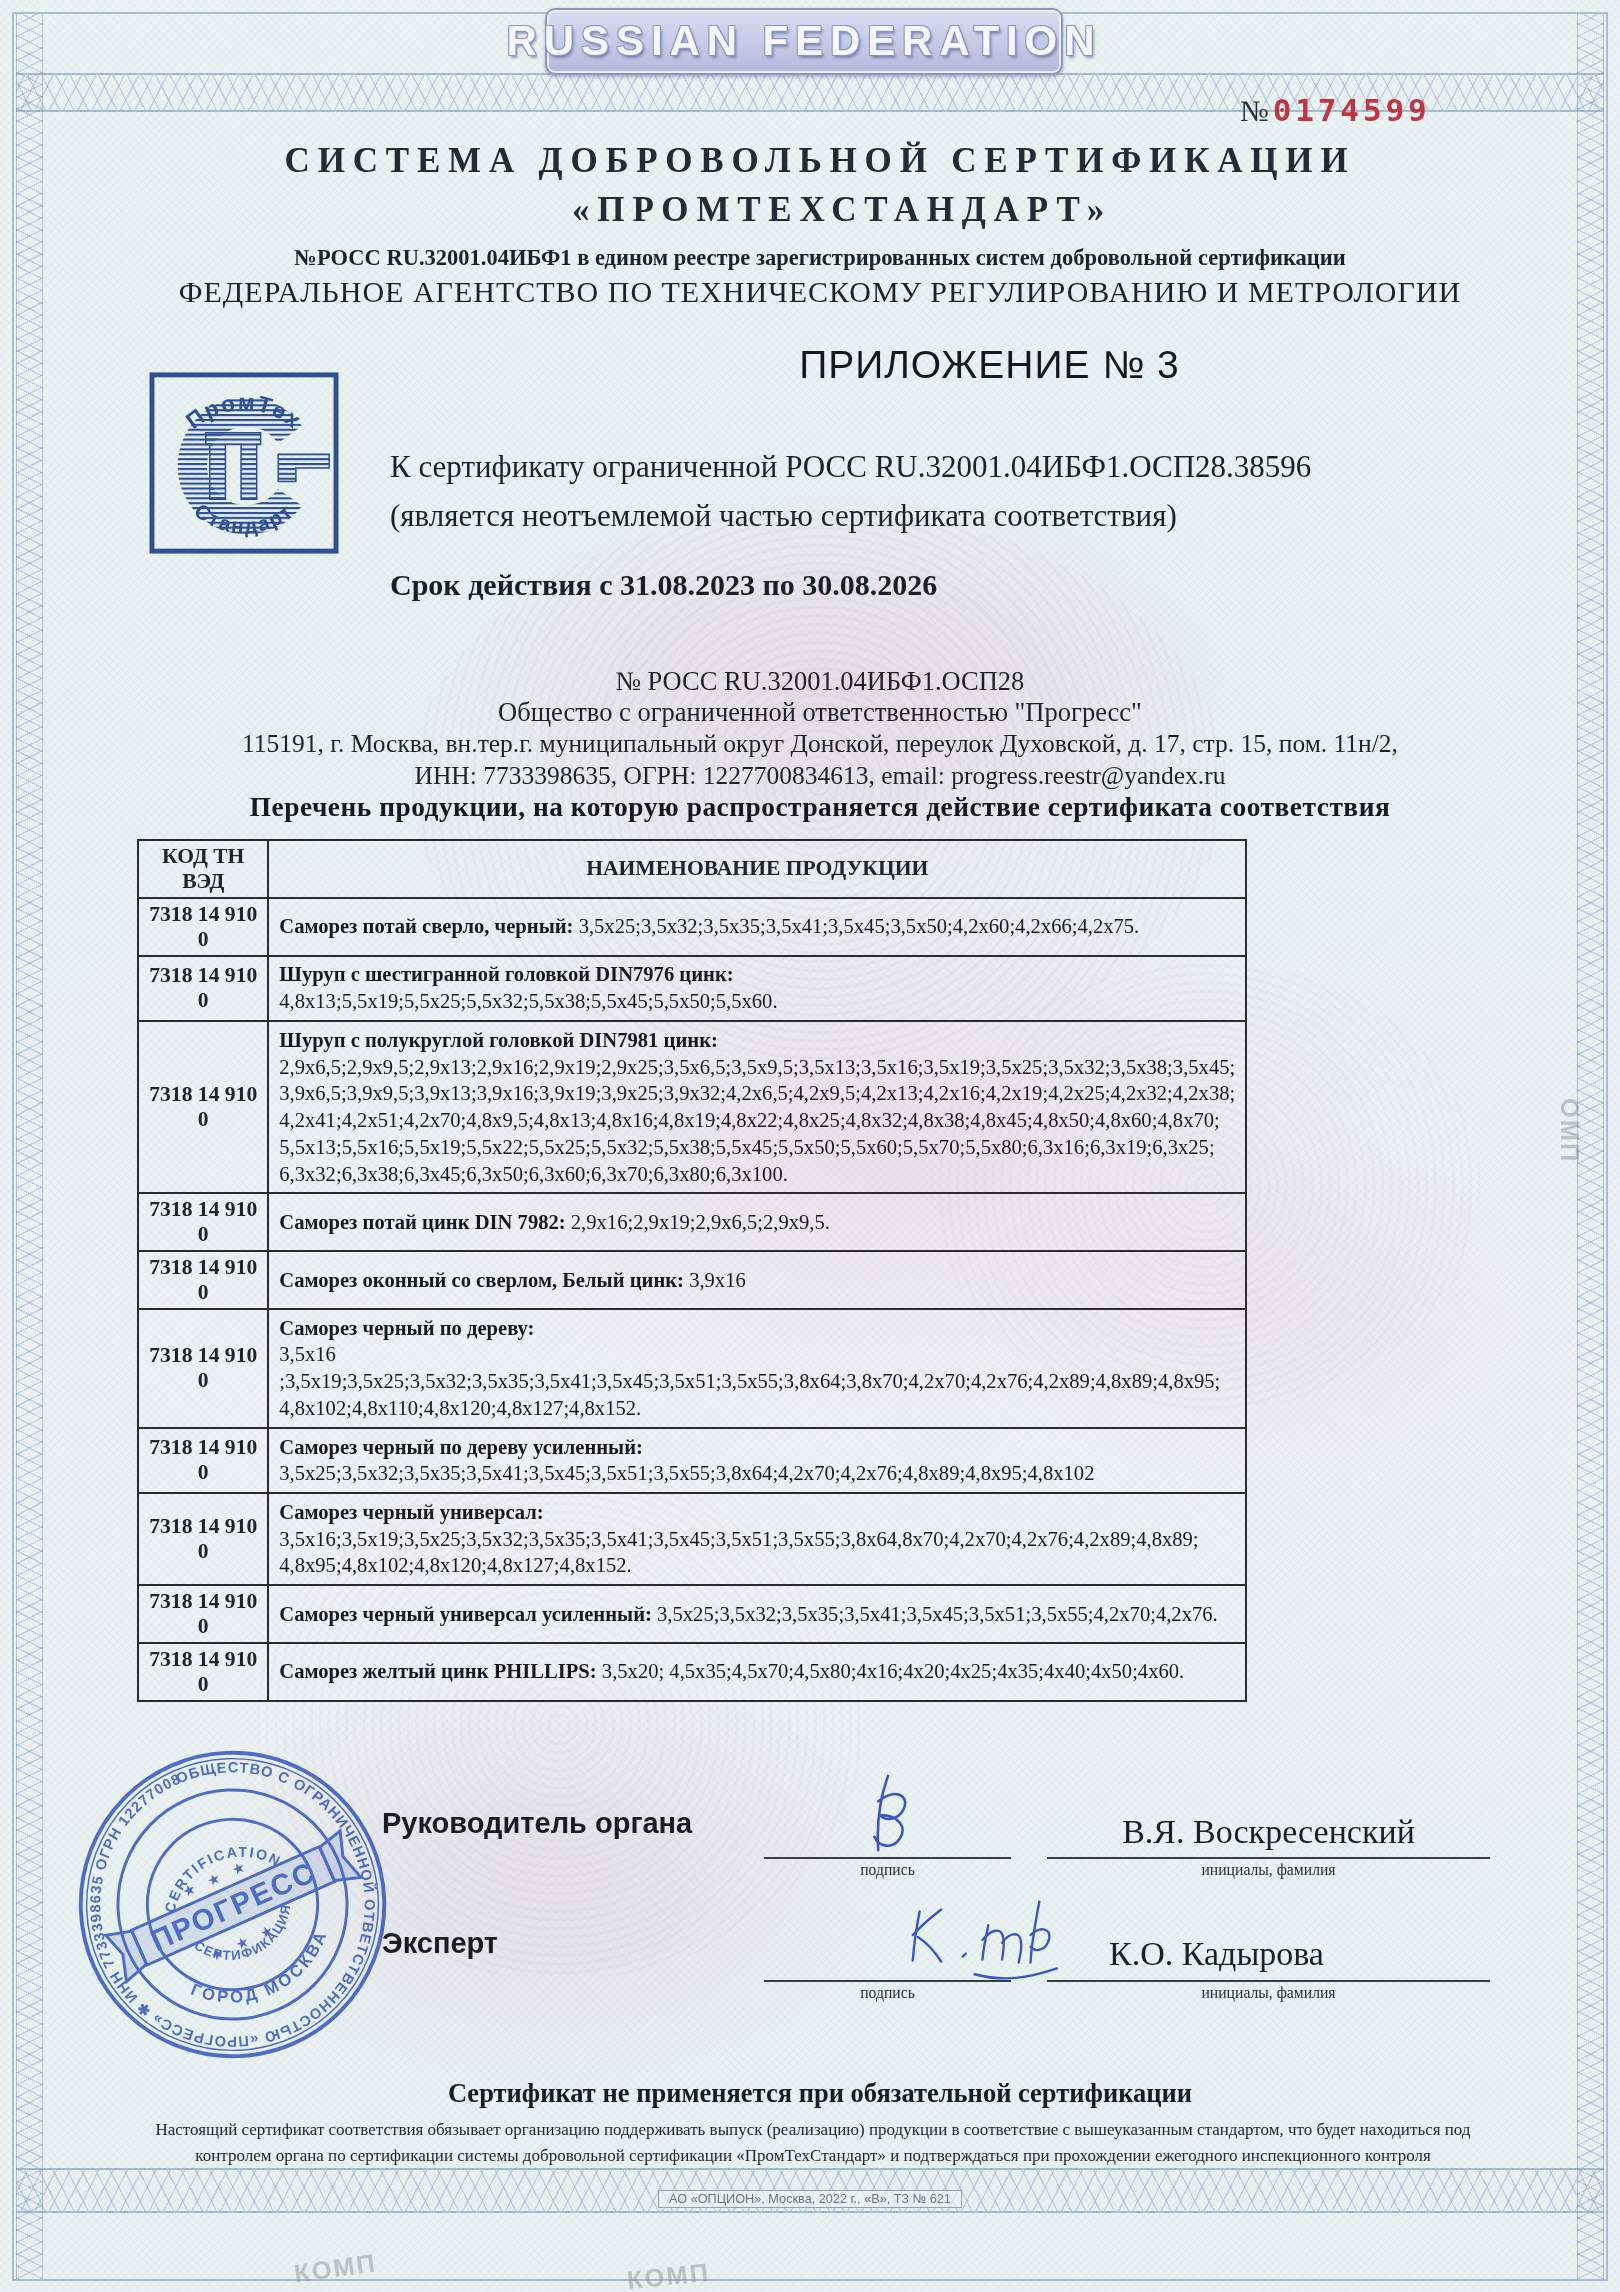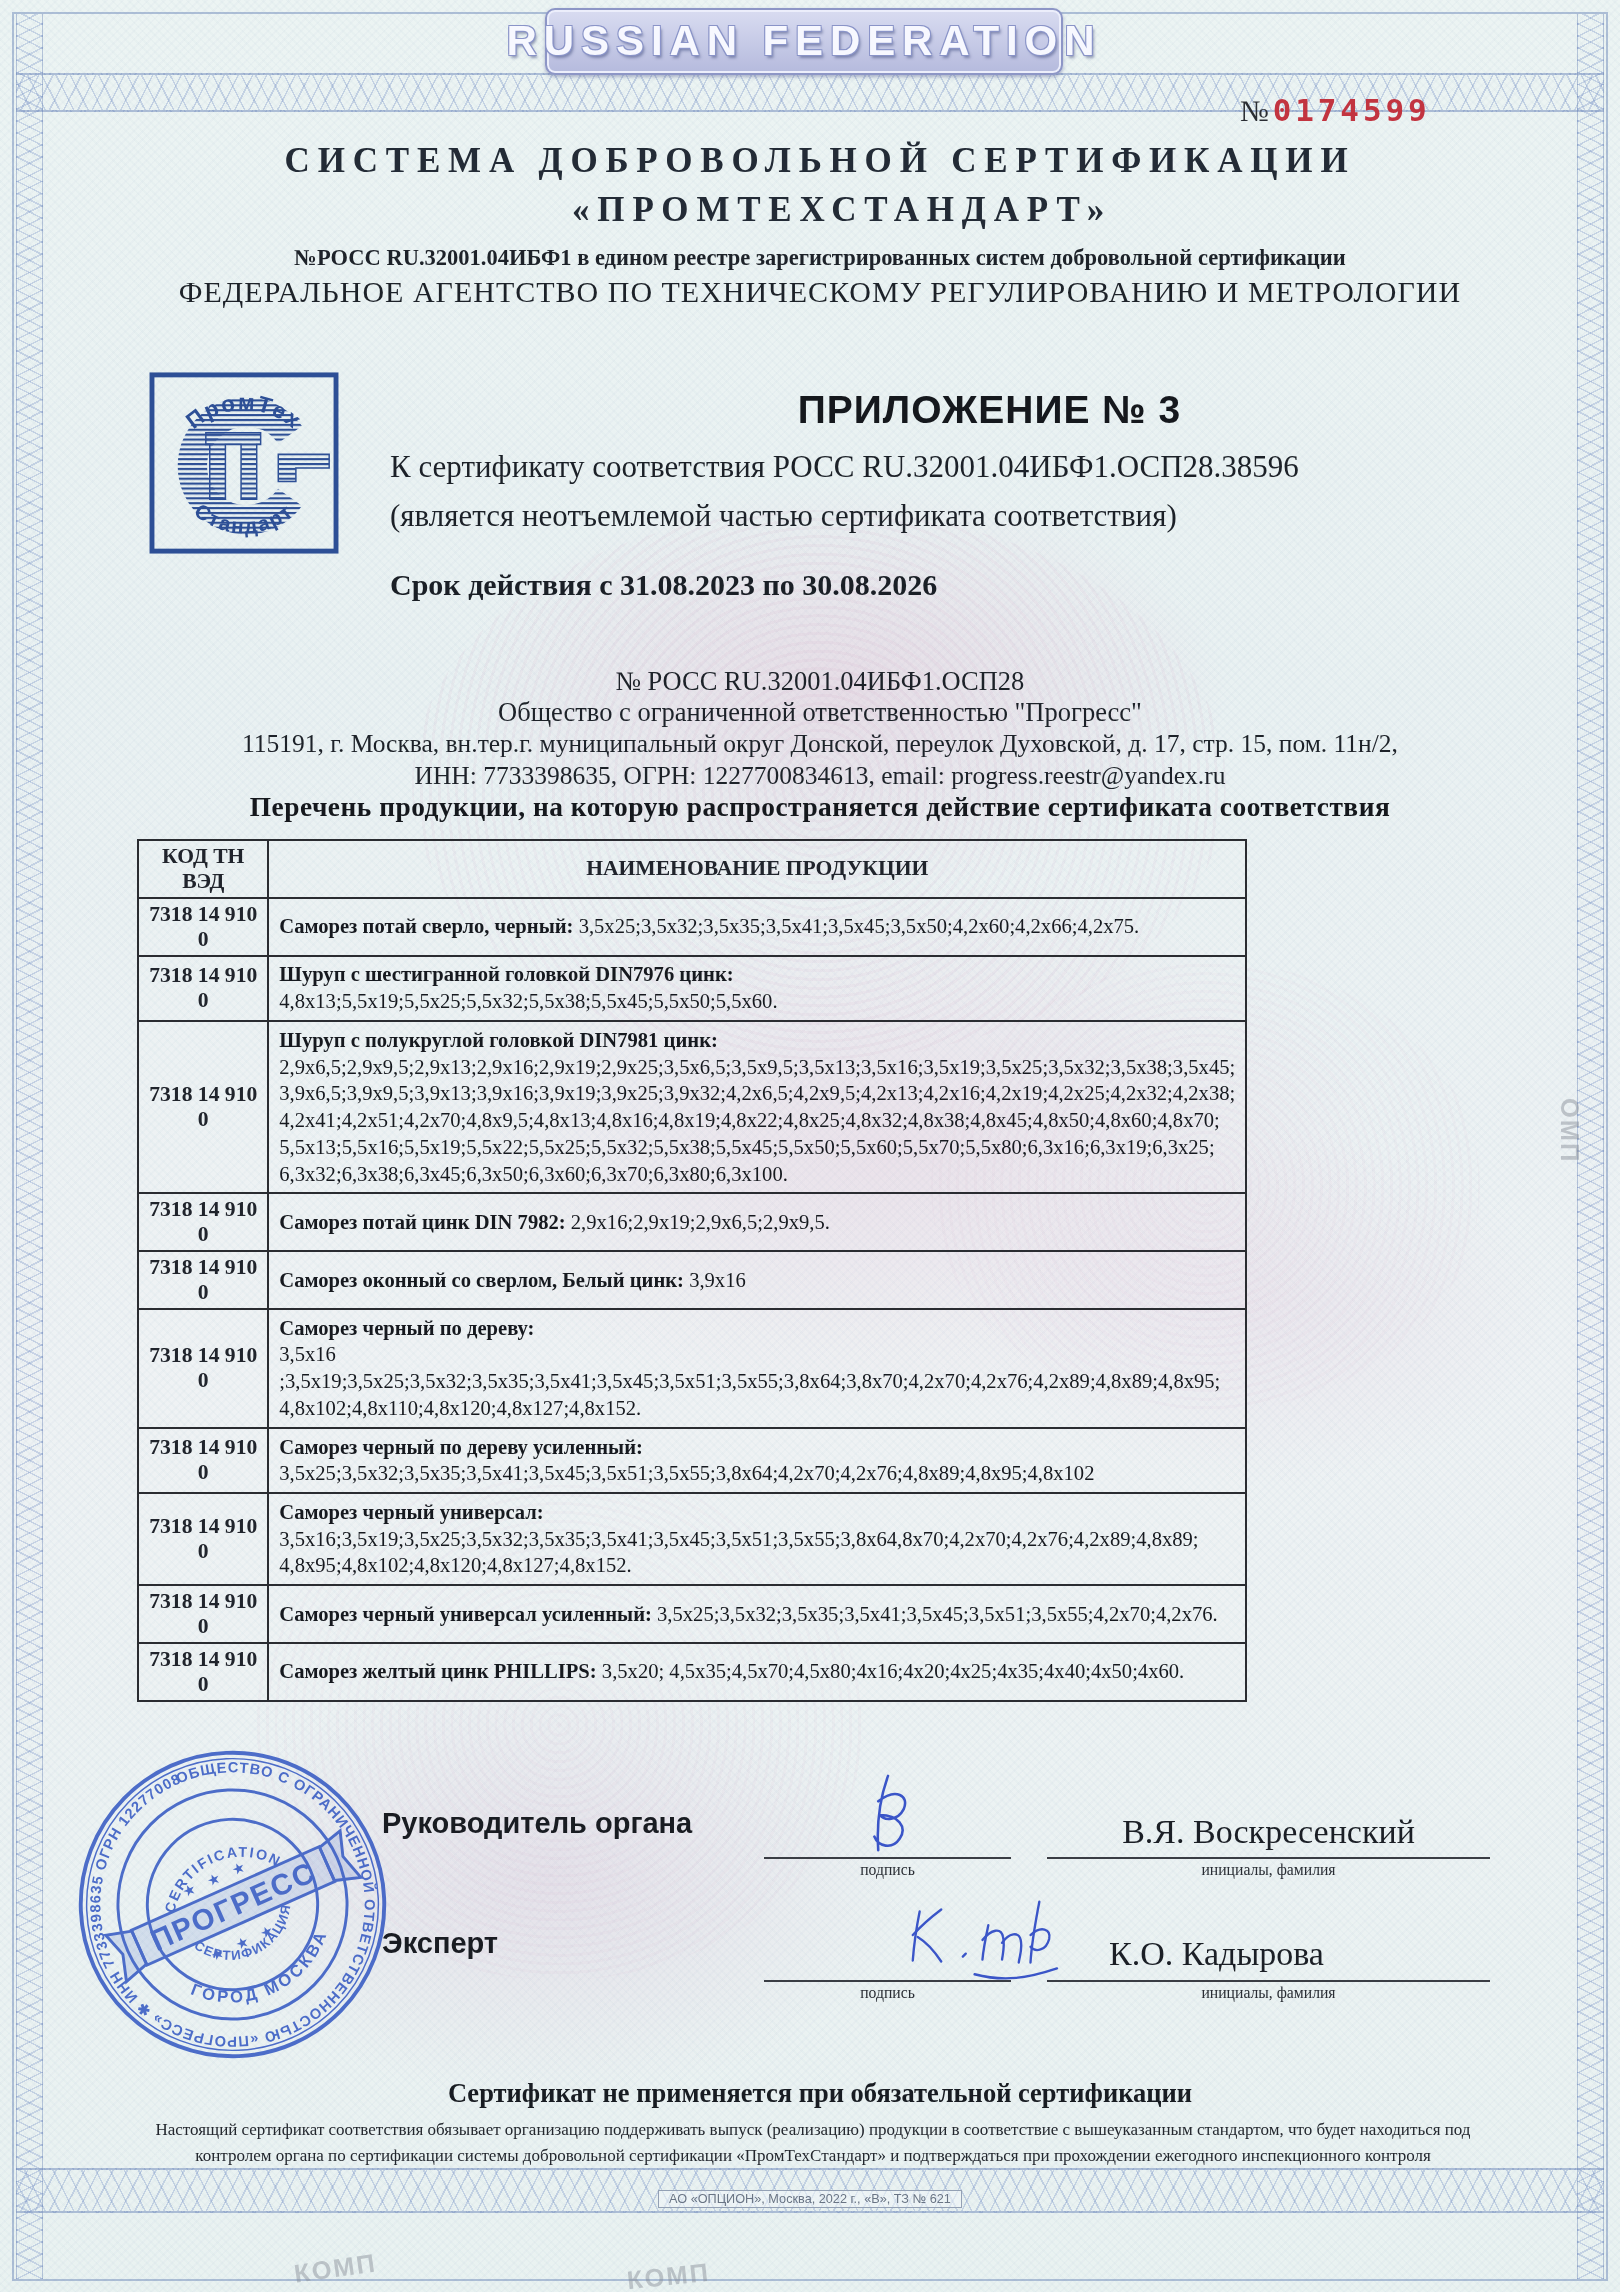--- a/index.html
+++ b/index.html
@@ -37,21 +37,21 @@
   .ru-banner span{font-family:"Liberation Sans",sans-serif;font-weight:bold;font-size:42px;letter-spacing:6.9px;color:#f7f8ff;
     text-shadow:-1px -1px 0 #8a94c8,1px -1px 0 #8a94c8,-1px 1px 0 #8a94c8,1px 1px 0 #8a94c8,2px 2.9px 2.9px rgba(70,80,130,.55);
     white-space:nowrap;}
   .cert-no{position:absolute;left:1240px;top:92px;white-space:nowrap;}
   .cert-no .nm{font-size:30px;color:#2a2d33;}
   .cert-no .digits{font-family:"DejaVu Sans Mono",monospace;font-weight:bold;font-size:31px;letter-spacing:3.9px;color:#c23440;}
   .centered{position:absolute;left:0;right:0;text-align:center;margin-left:20px;}
   .t-main{font-weight:bold;font-size:35px;letter-spacing:7.8px;color:#232b36;}
   .t-reg{font-weight:bold;font-size:22.5px;color:#1d2229;}
   .t-agency{font-size:30px;letter-spacing:1px;color:#1d2229;}
-  .t-appendix{font-family:"Liberation Sans",sans-serif;font-weight:bold;font-size:39px;letter-spacing:1px;color:#15181d;margin-top:45px;}
+  .t-appendix{font-family:"Liberation Sans",sans-serif;font-weight:normal;font-size:39px;letter-spacing:1px;color:#15181d;}
   .line-abs{position:absolute;white-space:nowrap;}
   .serif32{font-size:31px;color:#1c2128;}
   .bold-serif31{font-size:30px;font-weight:bold;color:#1a1f26;}
   .sans-head{font-family:"Liberation Sans",sans-serif;font-weight:bold;font-size:28px;color:#15181d;}
   .serif27{font-size:26.5px;color:#1d2229;}
   .serif26{font-size:25.5px;color:#1d2229;}
   .bold-serif28{font-size:27.4px;font-weight:bold;letter-spacing:0.5px;color:#15181d;}
   
   table.products{position:absolute;left:137px;top:839px;width:1110px;border-collapse:collapse;
     border:2.9px solid #23252a;background:rgba(255,255,255,.06);padding-left:28px;}
@@ -118,21 +118,21 @@
     <path d="M 134,86 H 186 V 100 H 152 V 114 H 134 Z" fill="url(#hatch)" stroke="#2d4f96" stroke-width="1.5"></path>
     <path d="M 60,64 H 116 V 76 H 112 V 132 H 96 V 76 H 80 V 132 H 64 V 76 H 60 Z" fill="url(#hatch)" stroke="#2d4f96" stroke-width="1.5"></path>
     <text font-family="Liberation Sans, sans-serif" font-size="23" font-weight="bold" fill="#2d4f96" letter-spacing="2" text-anchor="middle">
       <textPath href="#arcTop" startOffset="50%">ПромТех</textPath>
     </text>
     <text font-family="Liberation Sans, sans-serif" font-size="21" font-weight="bold" fill="#2d4f96" letter-spacing="2" text-anchor="middle">
       <textPath href="#arcBot" startOffset="50%">Стандарт</textPath>
     </text>
   </svg>
 
-  <div class="line-abs serif32" style="left:390px;top:449px;">К сертификату соответствия РОСС RU.32001.04ИБФ1.ОСП28.38596</div>
+  <div class="line-abs serif32" style="left:390px;top:449px;">К сертификату ограниченной РОСС RU.32001.04ИБФ1.ОСП28.38596</div>
   <div class="line-abs serif32" style="left:390px;top:498px;">(является неотъемлемой частью сертификата соответствия)</div>
   <div class="line-abs bold-serif31" style="left:390px;top:568px;text-align:right;">Срок действия с 31.08.2023 по 30.08.2026</div>
 
   <div class="centered serif27" style="top:666px;">№ РОСС RU.32001.04ИБФ1.ОСП28</div>
   <div class="centered serif27" style="top:697px;">Общество с ограниченной ответственностью "Прогресс"</div>
   <div class="centered serif26" style="top:729px;">115191, г. Москва, вн.тер.г. муниципальный округ Донской, переулок Духовской, д. 17, стр. 15, пом. 11н/2,</div>
   <div class="centered serif26" style="top:761px;">ИНН: 7733398635, ОГРН: 1227700834613, email: progress.reestr@yandex.ru</div>
   <div class="centered bold-serif28" style="top:792px;">Перечень продукции, на которую распространяется действие сертификата соответствия</div>
 
   <table class="products">

